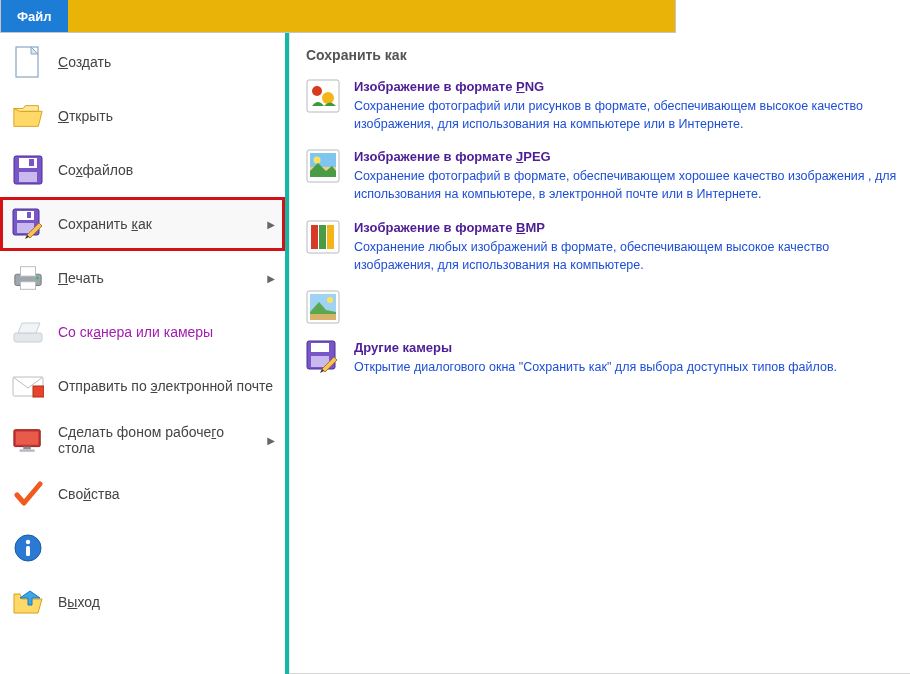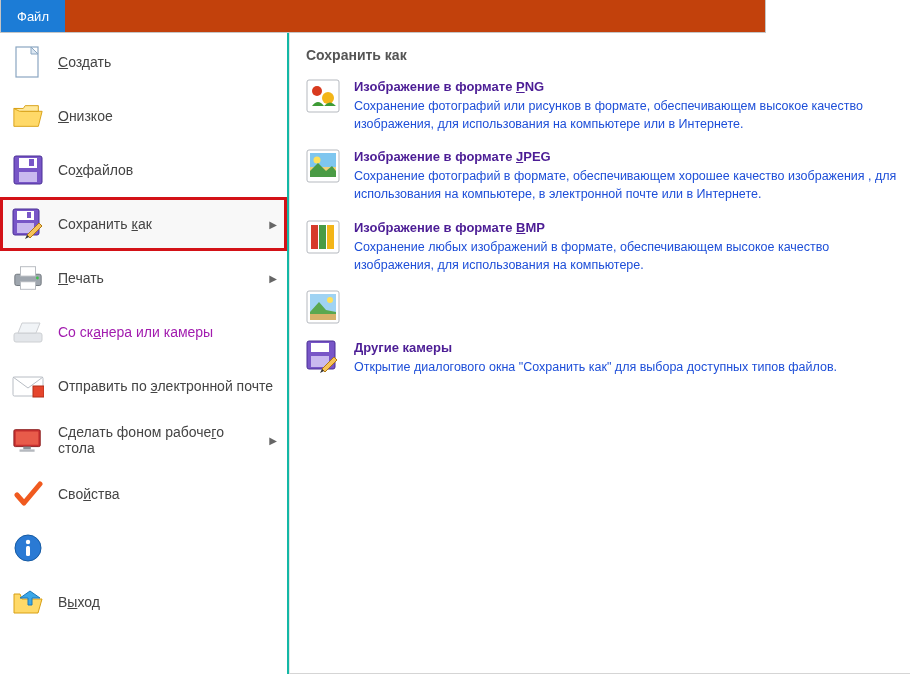--- a/index.html
+++ b/index.html
@@ -12,42 +12,43 @@
     color: #333;
     width: 910px;
     height: 674px;
     overflow: hidden;
   }
   .top-bar {
     height: 33px;
     border: 1px solid #c5c5c5;
     border-top: none;
     display: flex;
-    background: #c2410c;
-    width: 766px;
+    background: #eab308;
+    width: 676px;
+    font-weight: bold;
   }
   .tab-file {
     background: #1c7cd6;
     color: #fff;
     padding: 0 16px;
     display: flex;
     align-items: center;
     font-size: 13px;
     border-top: 2px solid #1c7cd6;
     margin-top: -2px;
   }
   .main-area {
     display: flex;
     height: calc(100% - 33px);
     width: 100%;
   }
   .left-panel {
     width: 290px;
     background: #fff;
-    border-right: 3px solid #14b8a6;
+    border-right: 5px solid #14b8a6;
     padding-top: 2px;
   }
   .menu-item {
     display: flex;
     align-items: center;
     height: 54px;
     padding: 0 10px 0 12px;
     cursor: default;
     position: relative;
   }
@@ -140,21 +141,21 @@
       <span class="menu-label"><u>С</u><span>оздать</span></span>
     </div>
 
     <div class="menu-item">
       <span class="menu-icon">
         <svg width="34" height="30" viewBox="0 0 34 30">
           <path d="M2 7 L2 26 L28 26 L32 10 L10 10 L8 7 Z" fill="#ffd968" stroke="#d8a014" stroke-width="1"></path>
           <path d="M2 7 L12 7 L14 4 L28 4 L28 10 L8 10 Z" fill="#ffe89a" stroke="#d8a014" stroke-width="1"></path>
         </svg>
       </span>
-      <span class="menu-label"><u>О</u><span>низкое</span></span>
+      <span class="menu-label"><u>О</u><span>ткрыть</span></span>
     </div>
 
     <div class="menu-item">
       <span class="menu-icon">
         <svg width="30" height="30" viewBox="0 0 30 30">
           <rect x="1" y="1" width="28" height="28" rx="2" fill="#7856c7" stroke="#4a2f96"></rect>
           <rect x="6" y="3" width="18" height="10" fill="#fff"></rect>
           <rect x="6" y="17" width="18" height="10" fill="#c9b9ef"></rect>
           <rect x="16" y="4" width="5" height="7" fill="#7856c7"></rect>
         </svg>

